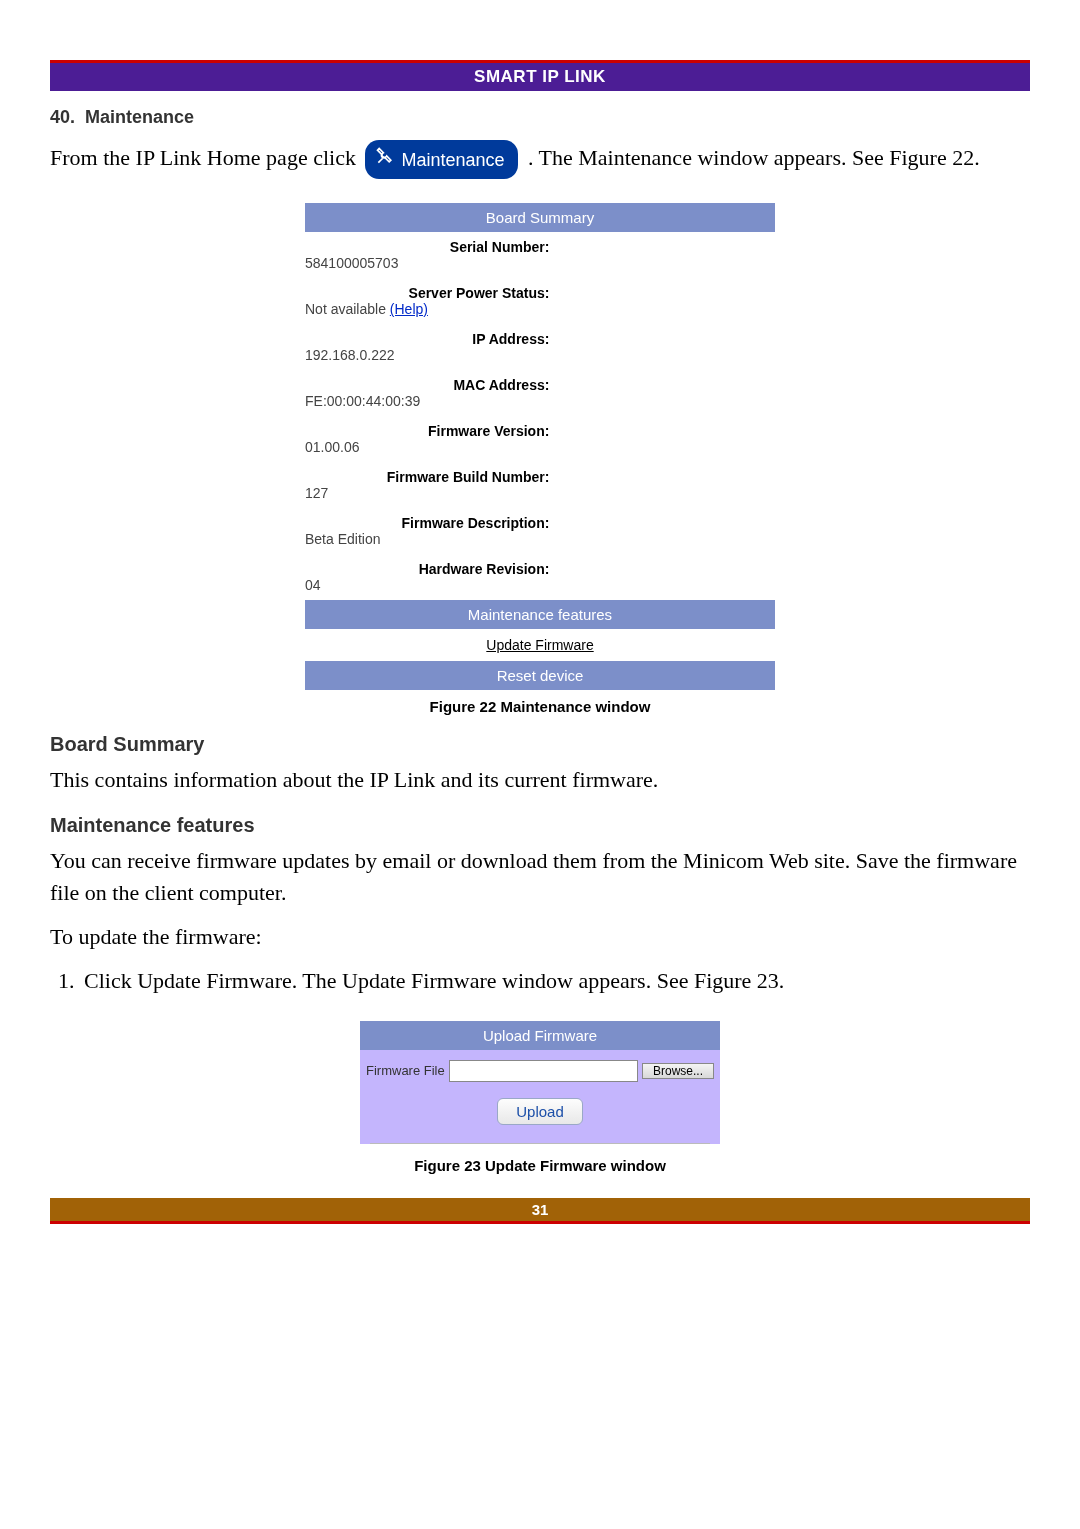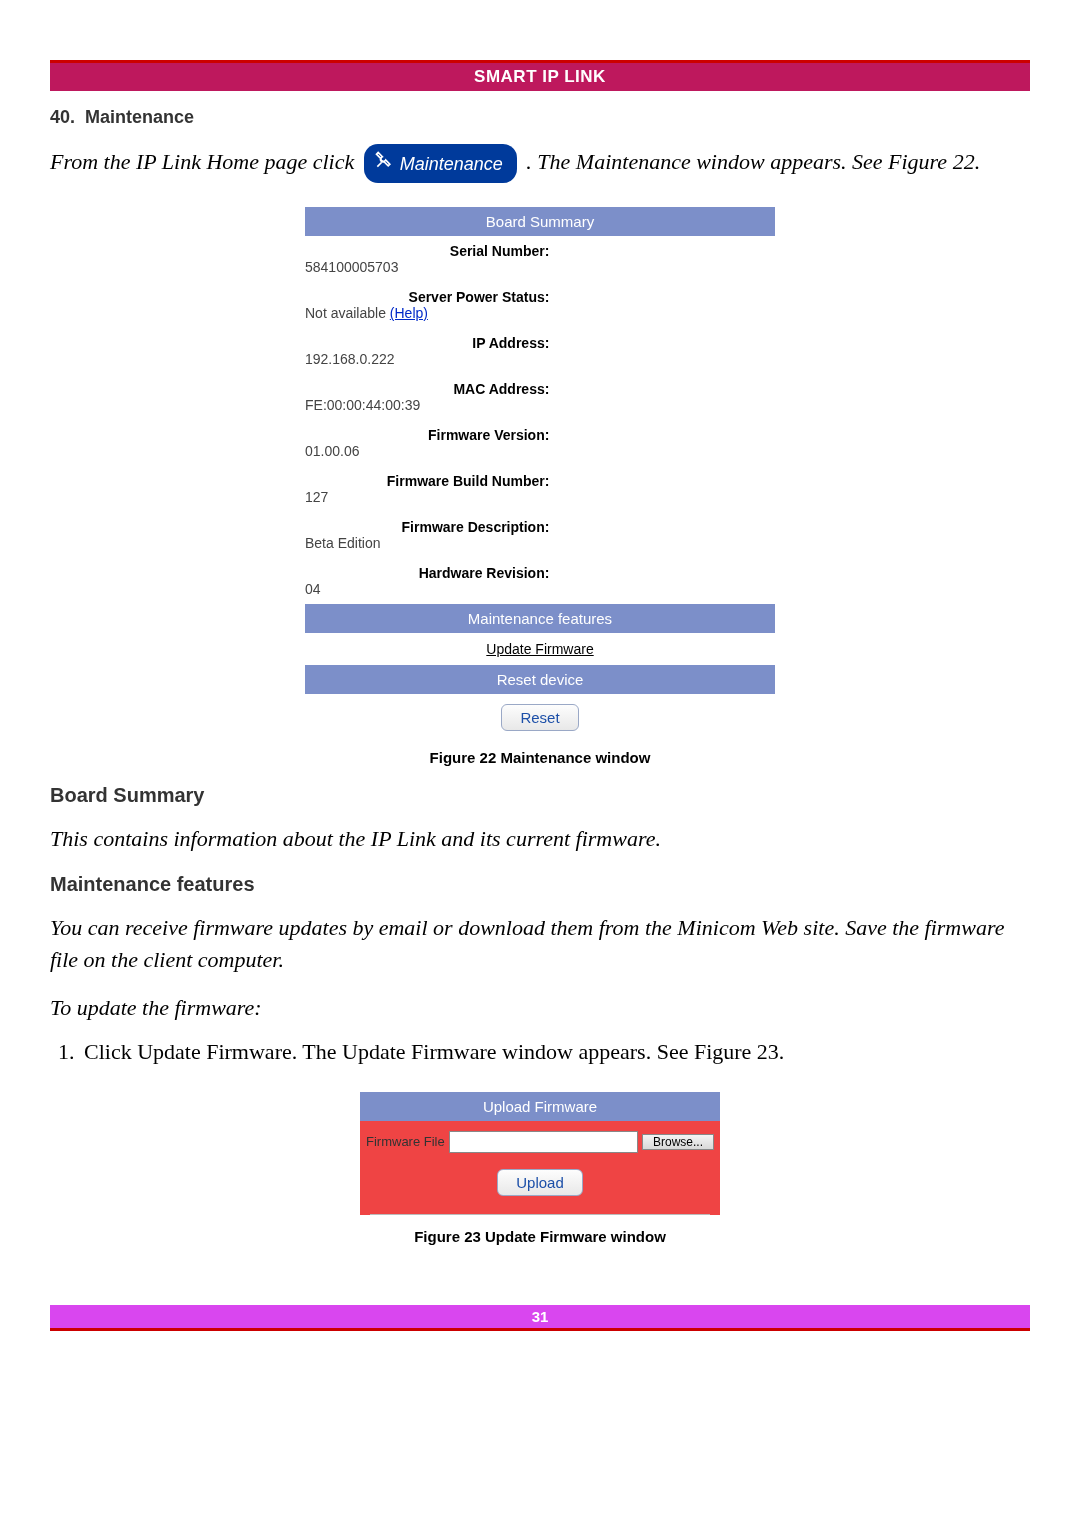--- a/index.html
+++ b/index.html
@@ -6,21 +6,21 @@
     margin: 0;
     padding: 60px 50px;
     font-family: "Times New Roman", Times, serif;
     font-size: 20px;
     color: #000;
     background: #fff;
     width: 1080px;
     box-sizing: border-box;
   }
   .header-bar {
-    background: #be185d;
+    background: #4c1d95;
     color: #fff;
     font-family: Arial, sans-serif;
     font-weight: bold;
     font-size: 17px;
     text-align: center;
     padding: 4px 0;
     border-top: 3px solid #c00;
     letter-spacing: 0.5px;
   }
   .section-heading {
@@ -34,22 +34,21 @@
     font-family: Verdana, Arial, sans-serif;
     font-weight: bold;
     font-size: 20px;
     color: #333;
     margin: 18px 0 8px 0;
   }
   p.body {
     font-family: "Times New Roman", Times, serif;
     font-size: 22px;
     line-height: 1.45;
-    margin: 16px 0 12px 0;
-    font-style: italic;
+    margin: 4px 0 12px 0;
   }
   ol.body {
     font-family: "Times New Roman", Times, serif;
     font-size: 22px;
     line-height: 1.45;
     margin: 6px 0 12px 0;
     padding-left: 30px;
   }
   ol.body li { padding-left: 4px; }
 
@@ -143,21 +142,21 @@
     text-align: center;
     margin: 1px 0 10px 0;
   }
 
   
   .upload-panel {
     display: inline-block;
     width: 360px;
     font-family: Arial, sans-serif;
     font-size: 13px;
-    background: #ef4444;
+    background: #c4b5fd;
   }
   .upload-row {
     display: flex;
     align-items: center;
     padding: 10px 6px;
     gap: 4px;
   }
   .upload-row .lbl {
     white-space: nowrap;
     color: #333;
@@ -180,29 +179,29 @@
     text-align: center;
     padding: 6px 0 14px 0;
   }
   .upload-divider {
     border: none;
     border-top: 1px solid #bbb;
     margin: 4px 10px 0 10px;
   }
 
   .footer-bar {
-    background: #d946ef;
+    background: #a16207;
     color: #fff;
     font-family: Arial, sans-serif;
     font-weight: bold;
     font-size: 15px;
     text-align: center;
     padding: 3px 0;
     border-bottom: 3px solid #c00;
-    margin-top: 60px;
+    margin-top: 24px;
   }
 </style>
 </head>
 <body>
 
 <div class="header-bar">
   <span>SMART IP LINK</span>
 </div>
 
 <div class="section-heading">
@@ -260,23 +259,20 @@
     </div>
     <div class="kv-row">
       <div class="k">Hardware Revision:</div>
       <div class="v">04</div>
     </div>
 
     <div class="panel-header">Maintenance features</div>
     <a class="feature-link">Update Firmware</a>
 
     <div class="panel-header">Reset device</div>
-    <div class="reset-row">
-      <span class="soft-btn">Reset</span>
-    </div>
   </div>
 </div>
 <div class="fig-caption">Figure 22 Maintenance window</div>
 
 <div class="sub-heading">Board Summary</div>
 <p class="body">This contains information about the IP Link and its current firmware.</p>
 
 <div class="sub-heading">Maintenance features</div>
 <p class="body">You can receive firmware updates by email or download them from the Minicom Web site. Save the firmware file on the client computer.</p>
 

